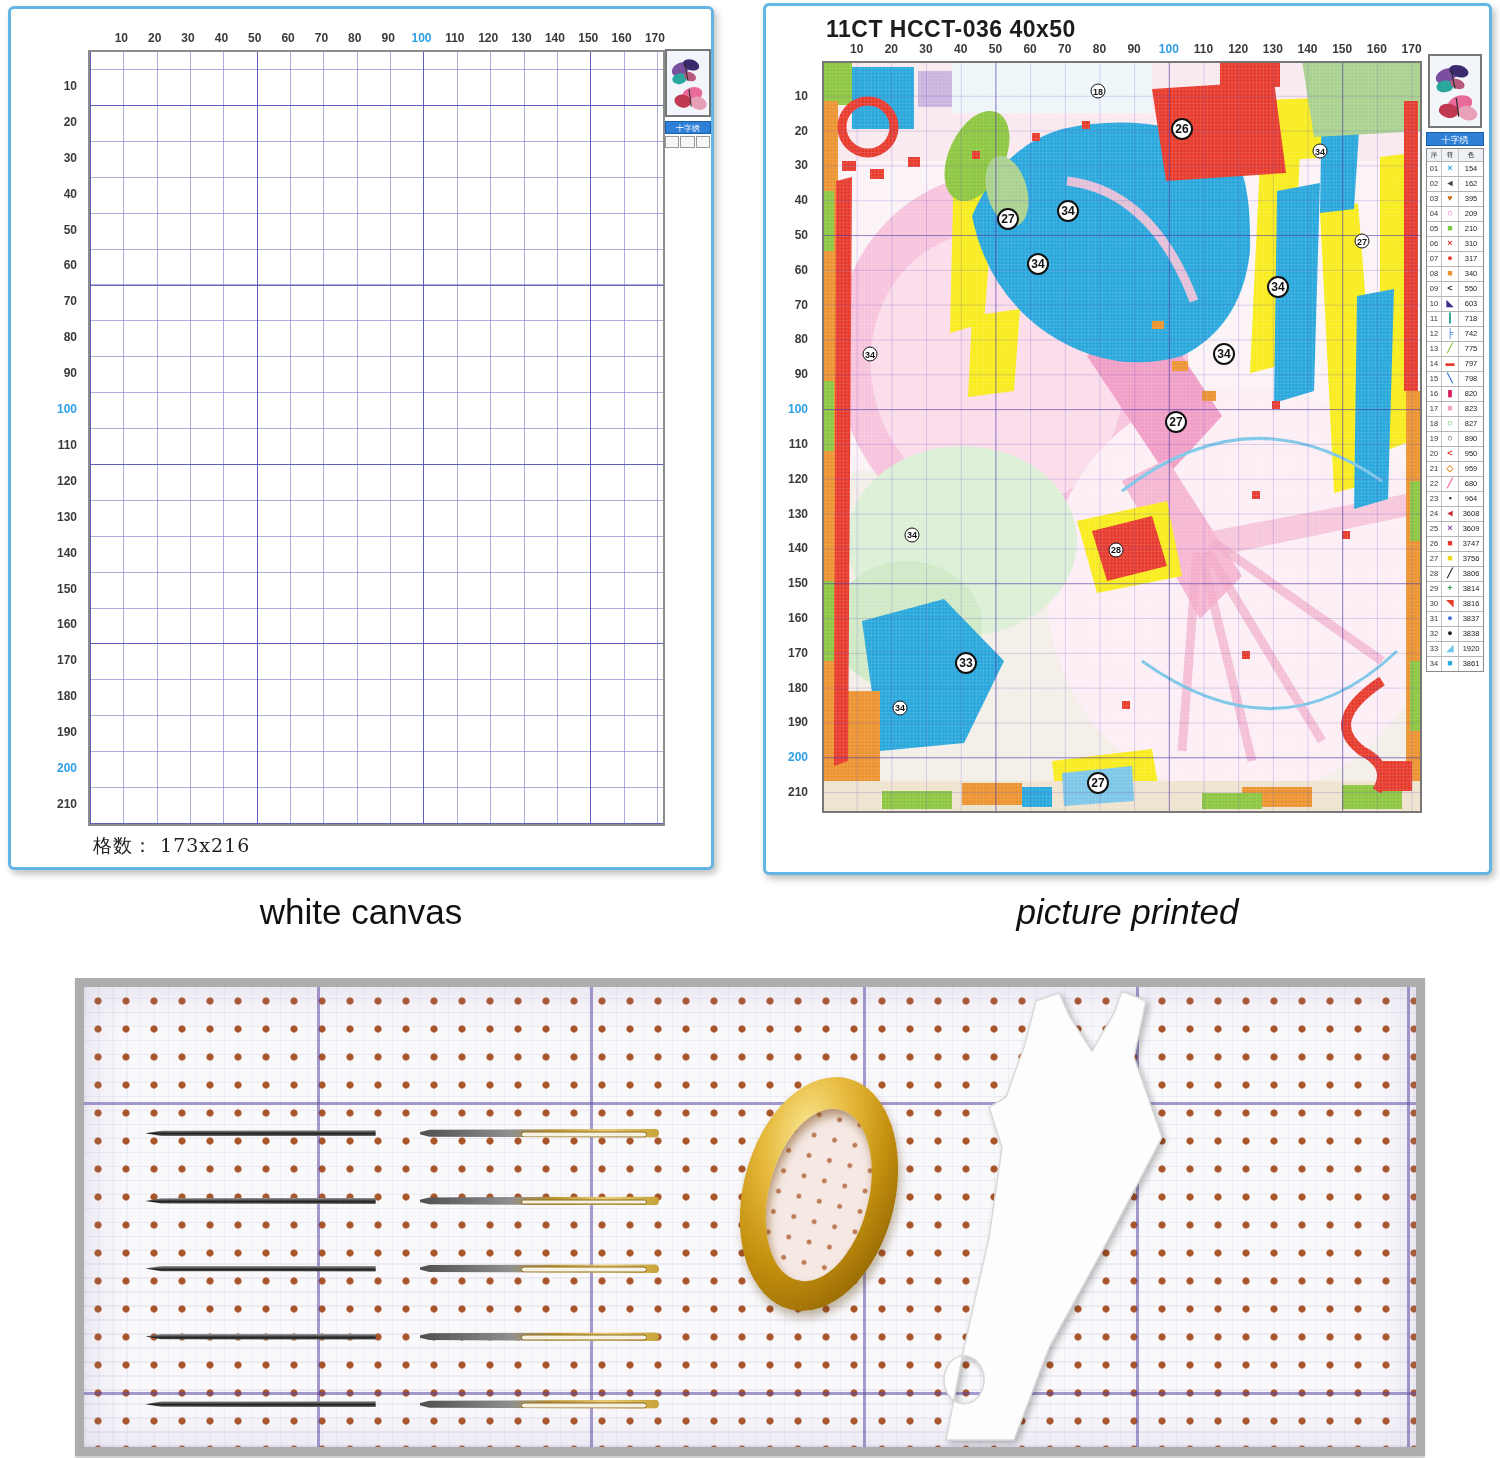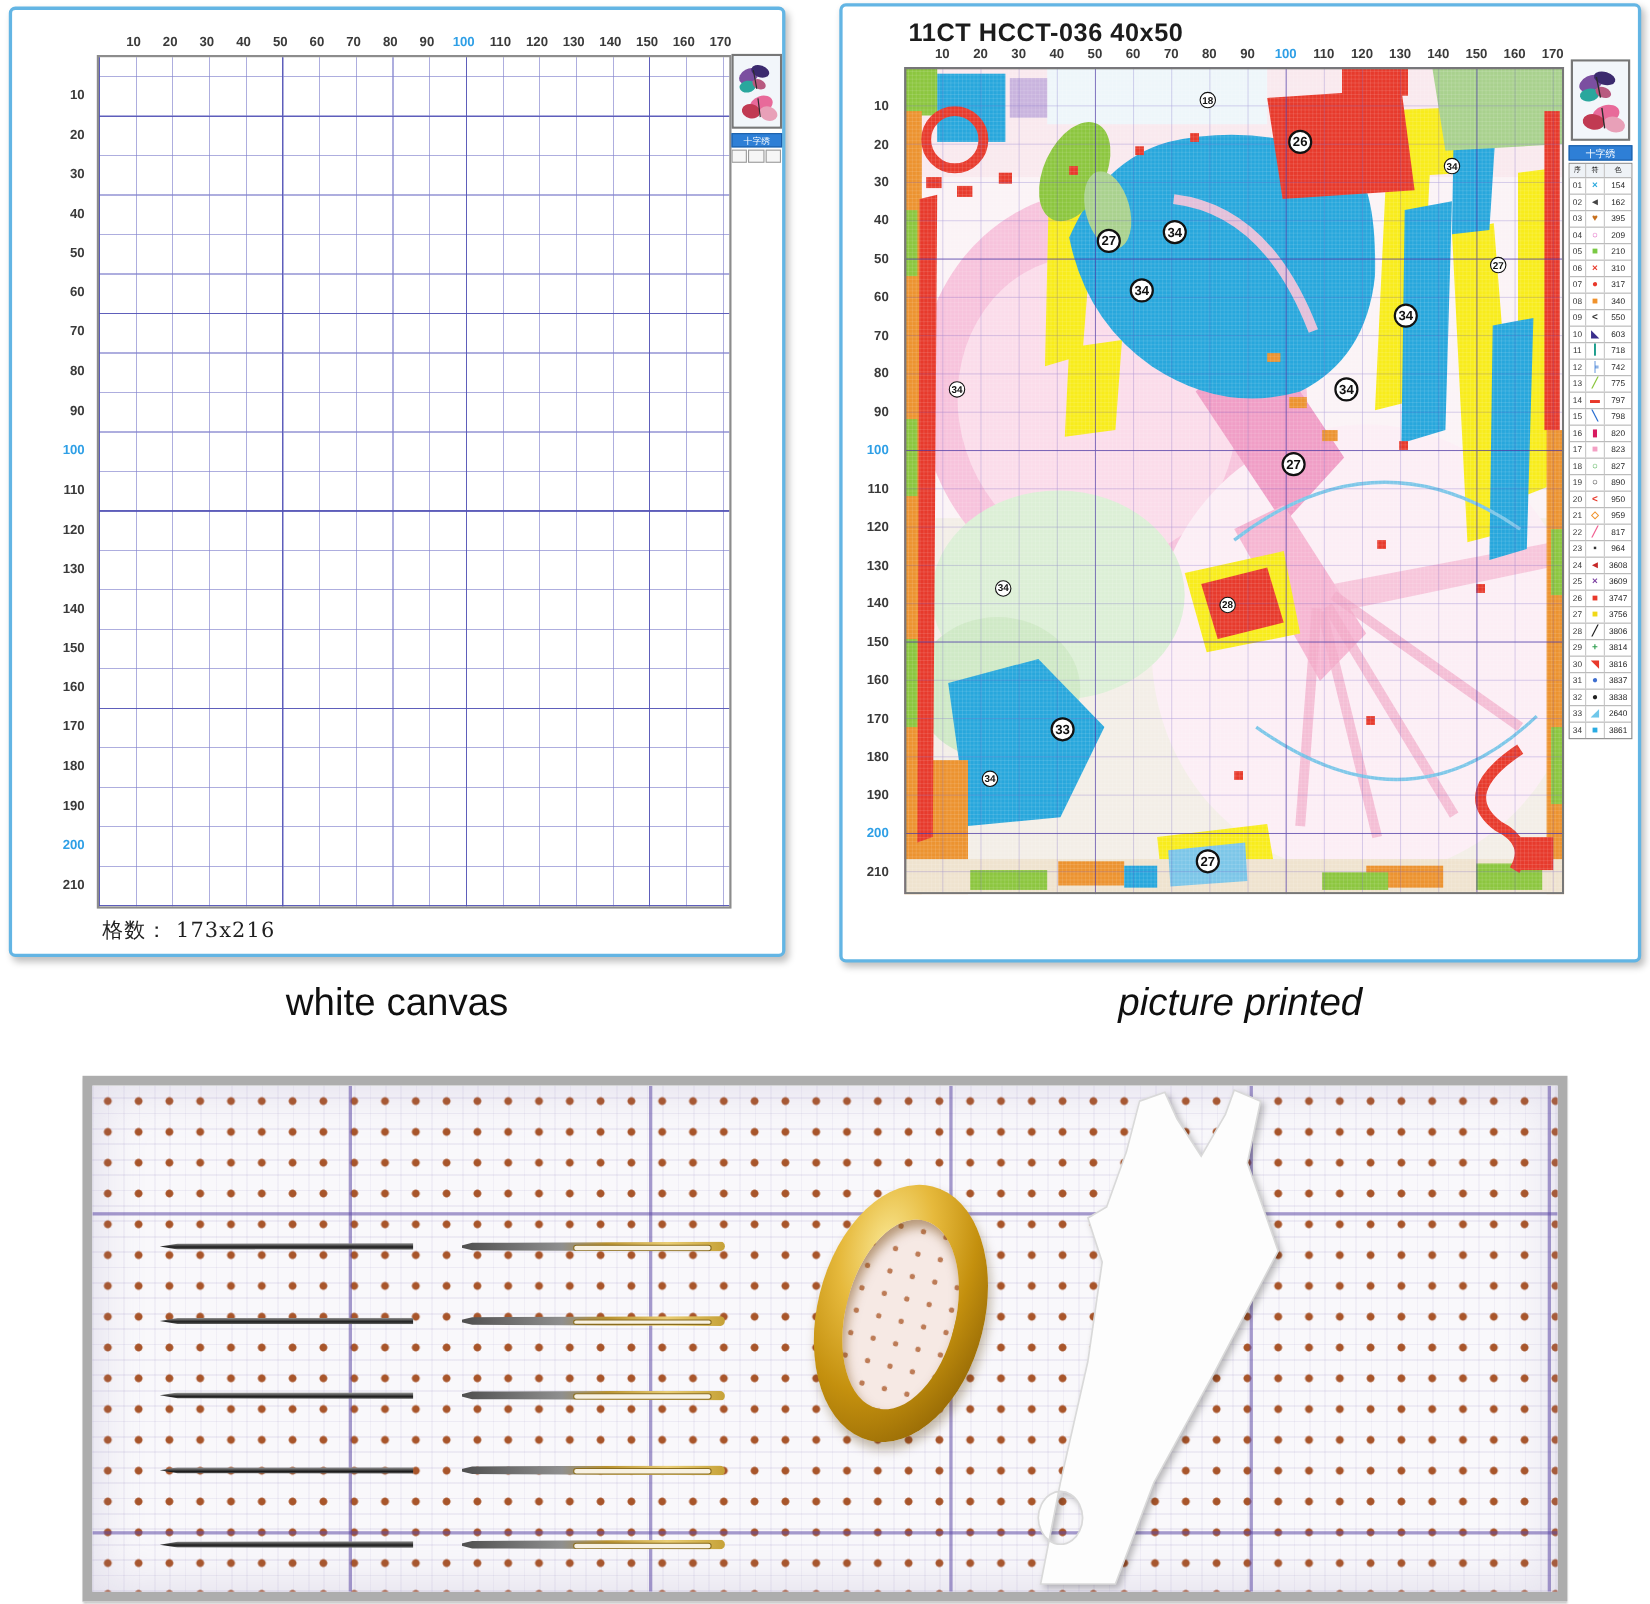--- a/index.html
+++ b/index.html
@@ -473,21 +473,21 @@
           <div class="lg-code">950</div>
         </div>
         <div class="lg-row">
           <div class="lg-no">21</div>
           <div class="lg-sym" style="color: rgb(240, 146, 43);">◇</div>
           <div class="lg-code">959</div>
         </div>
         <div class="lg-row">
           <div class="lg-no">22</div>
           <div class="lg-sym" style="color: rgb(240, 98, 146);">╱</div>
-          <div class="lg-code">817</div>
+          <div class="lg-code">680</div>
         </div>
         <div class="lg-row">
           <div class="lg-no">23</div>
           <div class="lg-sym" style="color: rgb(51, 51, 51);">▪</div>
           <div class="lg-code">964</div>
         </div>
         <div class="lg-row">
           <div class="lg-no">24</div>
           <div class="lg-sym" style="color: rgb(198, 40, 40);">◄</div>
           <div class="lg-code">3608</div>
@@ -528,21 +528,21 @@
           <div class="lg-code">3837</div>
         </div>
         <div class="lg-row">
           <div class="lg-no">32</div>
           <div class="lg-sym" style="color: rgb(34, 34, 34);">●</div>
           <div class="lg-code">3838</div>
         </div>
         <div class="lg-row">
           <div class="lg-no">33</div>
           <div class="lg-sym" style="color: rgb(111, 199, 234);">◢</div>
-          <div class="lg-code">2640</div>
+          <div class="lg-code">1920</div>
         </div>
         <div class="lg-row">
           <div class="lg-no">34</div>
           <div class="lg-sym" style="color: rgb(41, 171, 226);">■</div>
           <div class="lg-code">3861</div>
         </div>
       </div>
   </div>
 </div>
 

